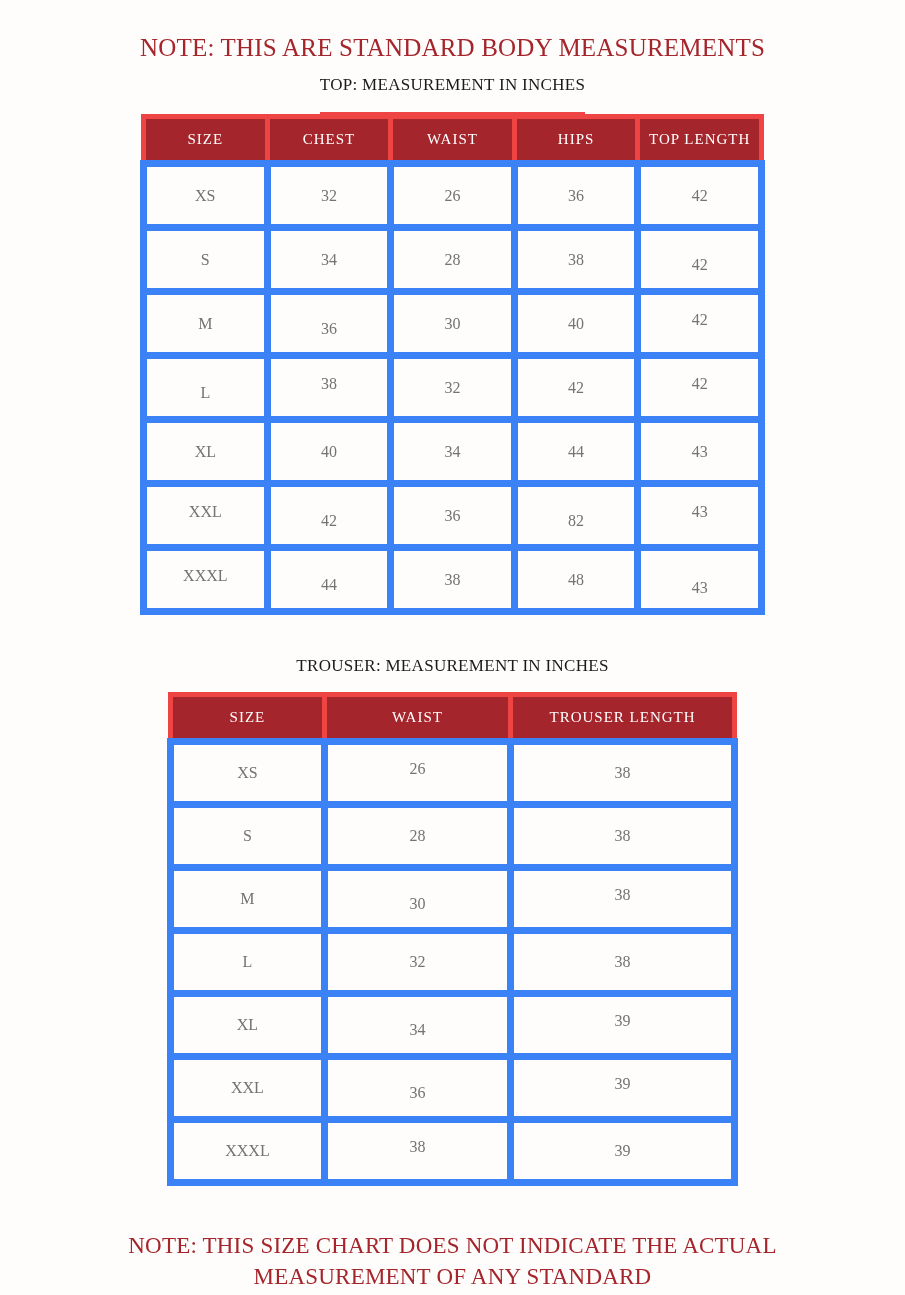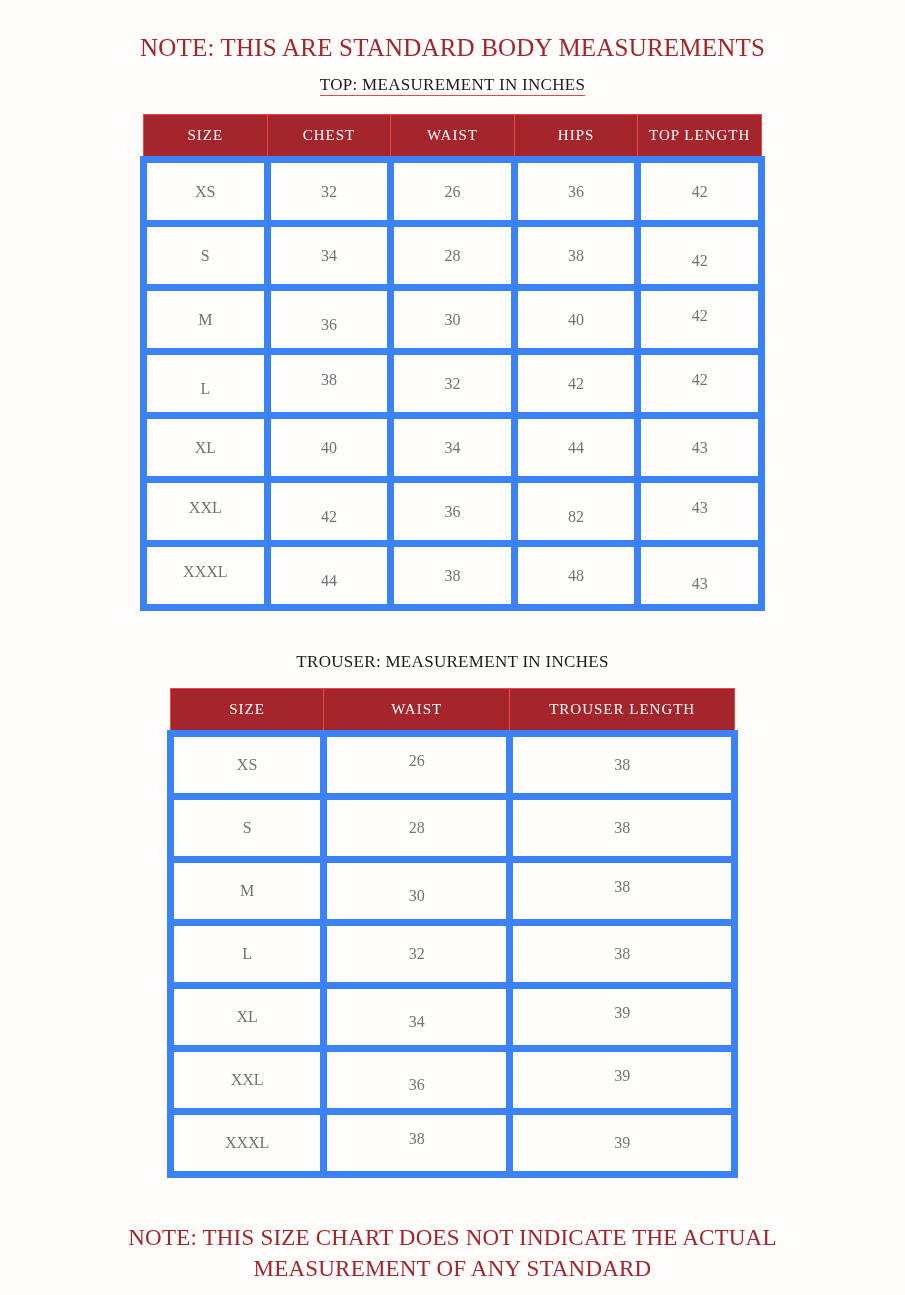--- a/index.html
+++ b/index.html
@@ -31,22 +31,22 @@
     font-family: "Liberation Serif", serif;
   }
   .sub-title {
     text-align: center;
     font-size: 17px;
     margin: 13px 0 0 0;
     color: #1a1a1a;
     letter-spacing: 0.3px;
   }
   .sub-title .underline {
-    border-bottom: 1px solid #ef4444;
-    padding-bottom: 1px;
+    border-bottom: 6px solid #ef4444;
+    padding-bottom: 18px;
   }
   .table-wrap-top {
     width: 625px;
     margin: 19px auto 0 auto;
   }
   .table-wrap-trouser {
     width: 571px;
     margin: 16px auto 0 auto;
   }
   table {
@@ -54,21 +54,21 @@
     width: 100%;
     table-layout: fixed;
   }
   thead th {
     background: #a4252b;
     color: #ffffff;
     font-weight: normal;
     font-size: 15px;
     letter-spacing: 1px;
     padding: 12px 2px 12px 2px;
-    border: 1px solid #ef4444;
+    border: 5px solid #ef4444;
     text-align: center;
     font-family: "Liberation Serif", serif;
   }
   tbody td {
     border: 7px solid #3b82f6;
     text-align: center;
     font-size: 16px;
     color: #737373;
     height: 56px;
     font-family: "Liberation Serif", serif;

